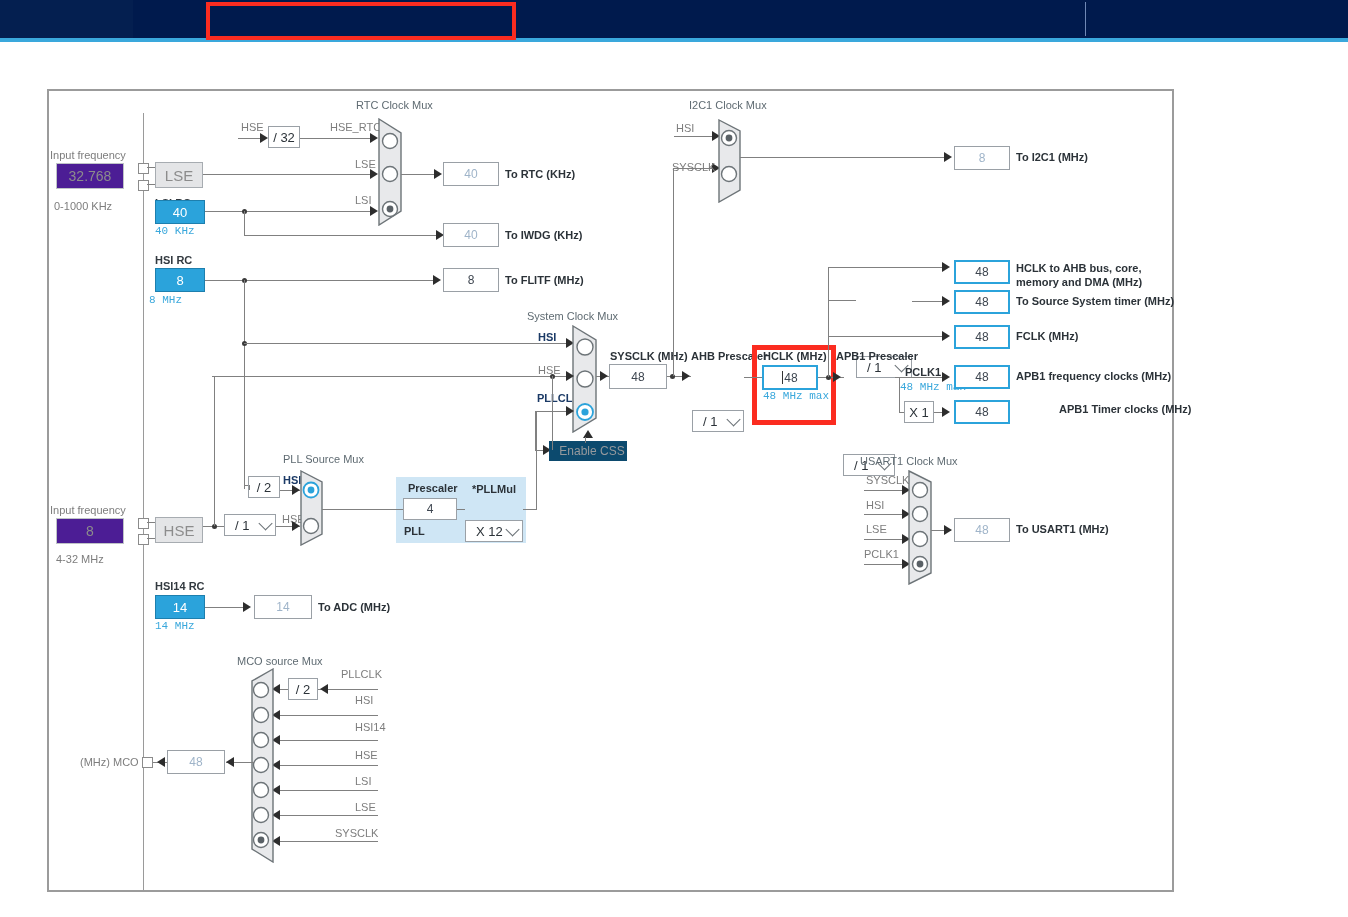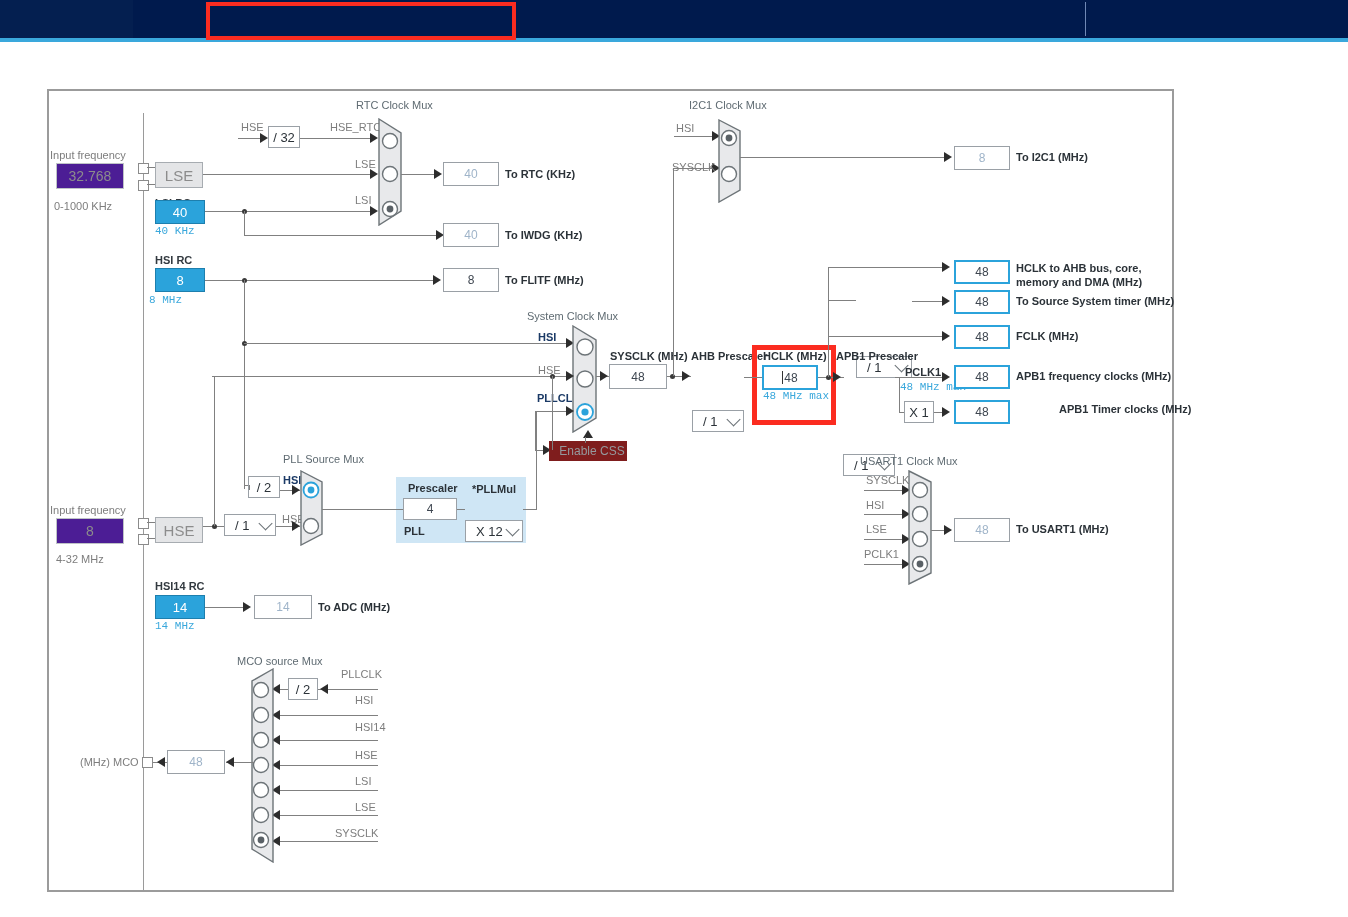--- a/index.html
+++ b/index.html
@@ -57,21 +57,21 @@
   .inputfreq{background:#4c1d95;border:1px solid #bfc3c7;display:flex;align-items:center;justify-content:center;
       color:#8c8c8c;font-size:14px;}
   .divbox{border:1px solid #9aa0a6;background:#fff;display:flex;align-items:center;justify-content:center;
       font-size:13px;color:#2b3238;}
   .selbox{border:1px solid #9aa0a6;background:#fff;display:flex;align-items:center;
       font-size:13px;color:#2b3238;padding-left:10px;position:relative;}
   .selbox .chev{position:absolute;right:8px;top:50%;transform:translateY(-50%);
       width:9px;height:9px;border-right:1.6px solid #6b7277;border-bottom:1.6px solid #6b7277;
       transform-origin:center;margin-top:-3px;rotate:45deg;}
   .pllpanel{background:#cfe6f5;}
-  .css-btn{background:#7f1d1d;display:flex;align-items:center;justify-content:center;color:#95999d;font-size:12px;padding-left:8px;}
+  .css-btn{background:#0c4a6e;display:flex;align-items:center;justify-content:center;color:#95999d;font-size:12px;padding-left:8px;}
 
   
   .w{position:absolute;background:#808080;}
   .wh{height:1px;}
   .wv{width:1px;}
   .dot{position:absolute;width:5px;height:5px;border-radius:50%;background:#3a3a3a;}
   .arw{position:absolute;width:0;height:0;border-top:5px solid transparent;border-bottom:5px solid transparent;
       border-left:8px solid #2d2d2d;}
   .arwl{position:absolute;width:0;height:0;border-top:5px solid transparent;border-bottom:5px solid transparent;
       border-right:8px solid #2d2d2d;}

